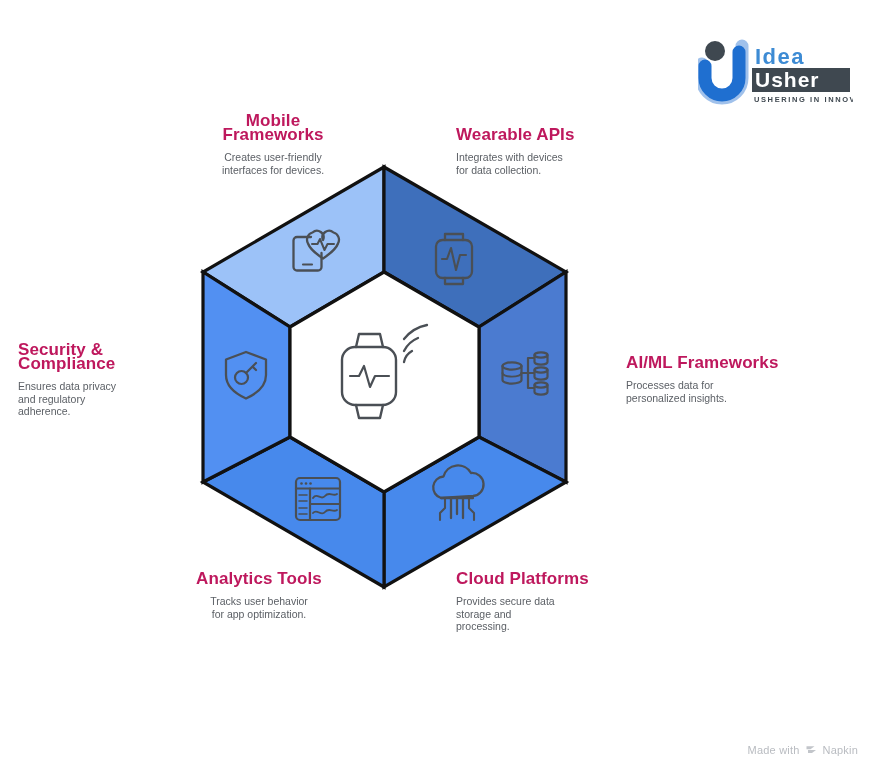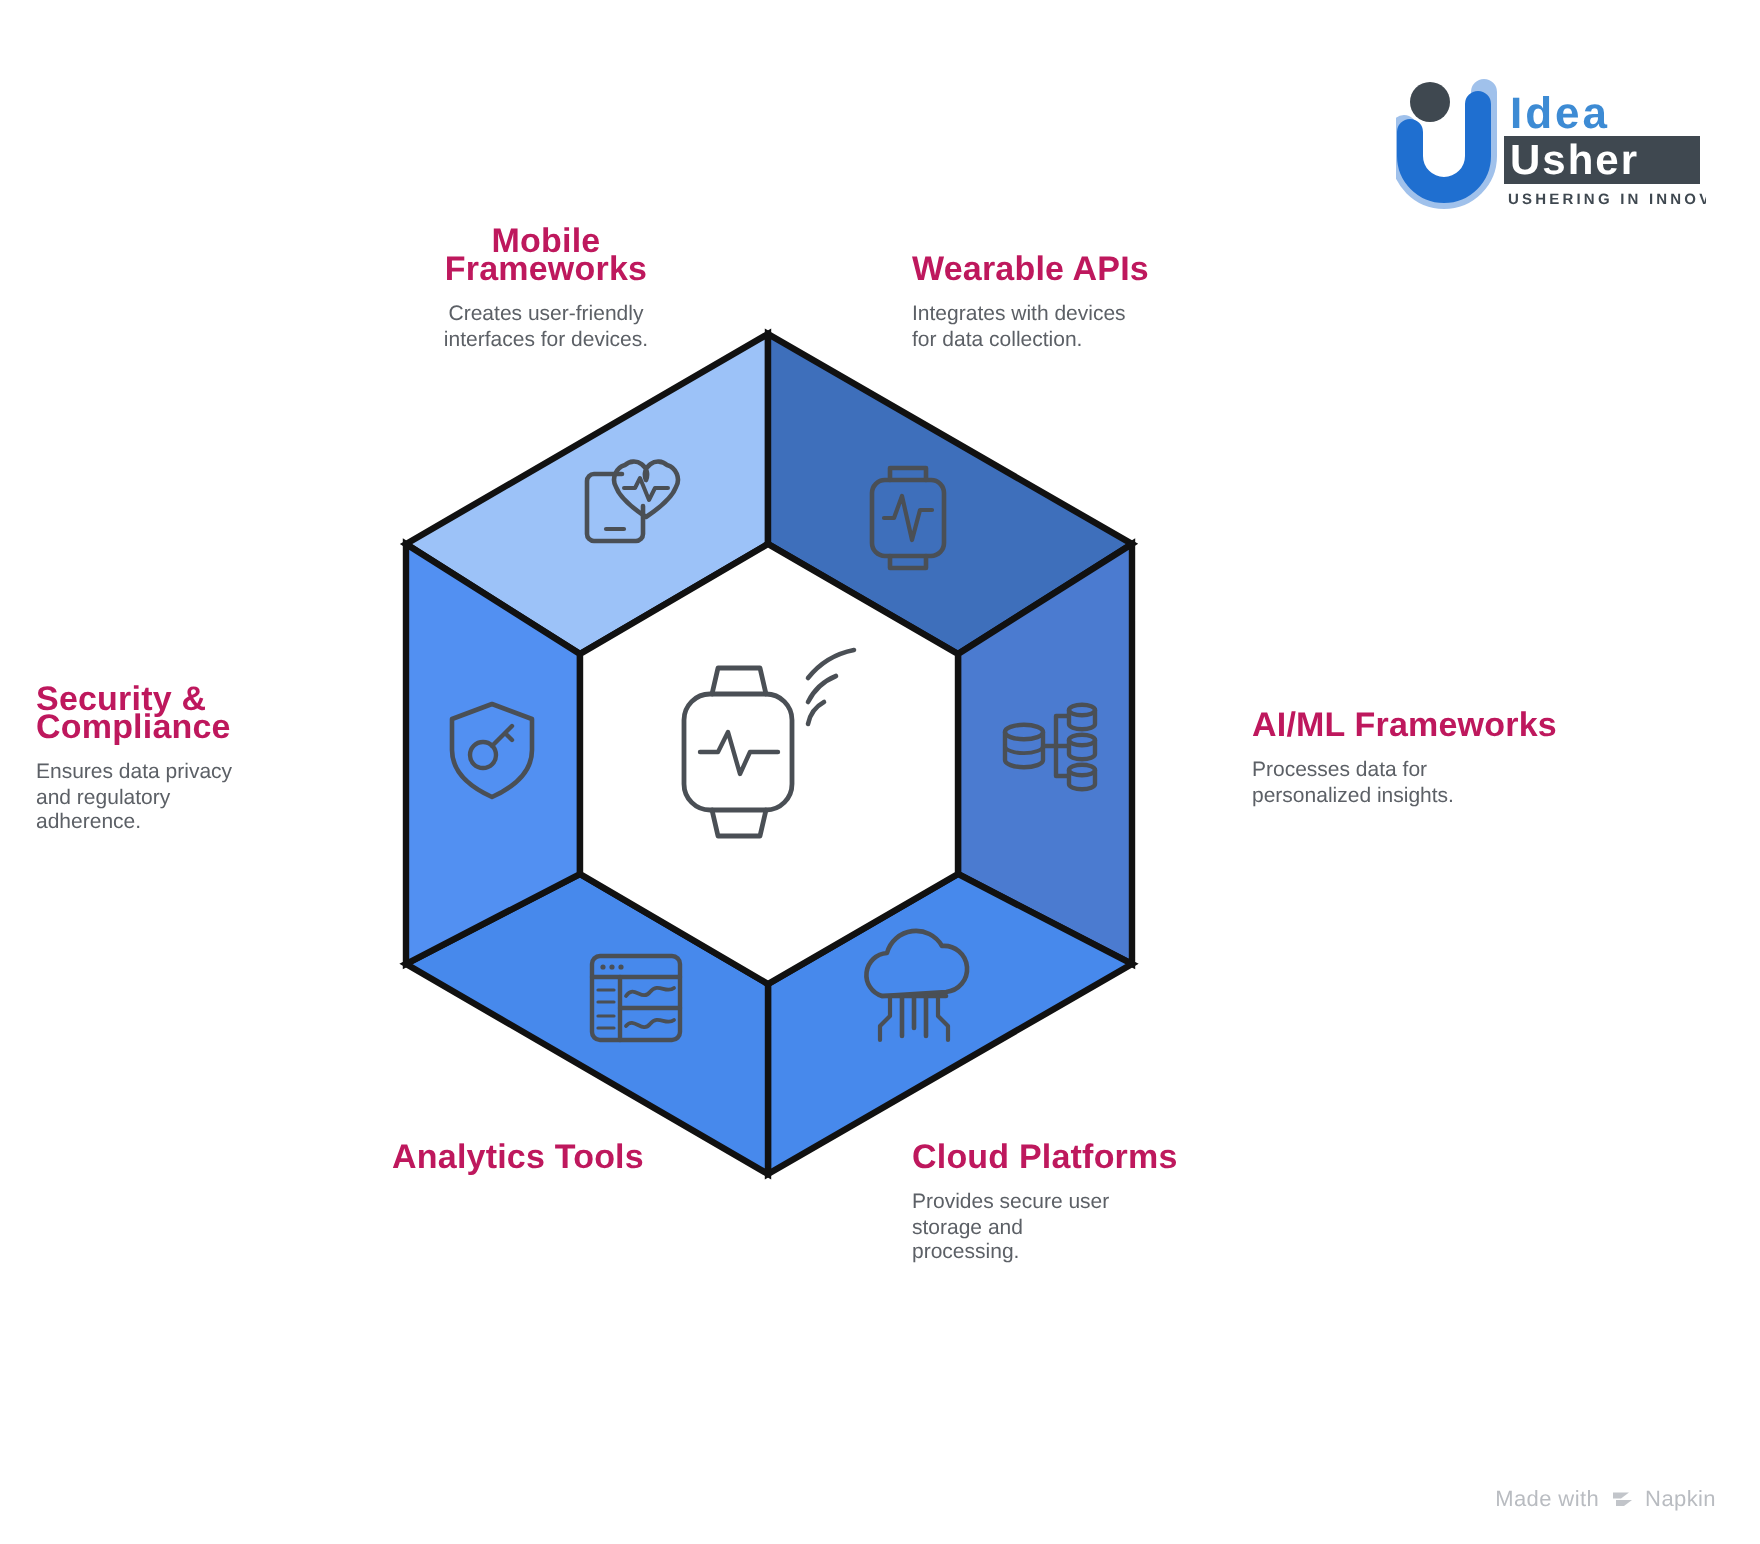--- a/index.html
+++ b/index.html
@@ -231,26 +231,30 @@
 <div class="label-block align-left" id="lbl-aiml">
   <div class="label-title">AI/ML Frameworks</div>
   <div class="label-desc">
     <span>Processes data for</span><br>
     <span>personalized insights.</span>
   </div>
 </div>
 
 <div class="label-block align-center" id="lbl-analytics">
   <div class="label-title">Analytics Tools</div>
+  <div class="label-desc">
+    <span>Tracks user behavior</span><br>
+    <span>for app optimization.</span>
+  </div>
 </div>
 
 <div class="label-block align-left" id="lbl-cloud">
   <div class="label-title">Cloud Platforms</div>
   <div class="label-desc">
-    <span>Provides secure user</span><br>
+    <span>Provides secure data</span><br>
     <span>storage and</span><br>
     <span>processing.</span>
   </div>
 </div>
 
 <div class="watermark">
   <span>Made with</span>
   <span class="nk-mark">
     <svg width="13" height="13" viewBox="0 0 13 13" xmlns="http://www.w3.org/2000/svg">
       <path d="M1.5 3.2 L9.5 3.2 L5.5 6.2 L1.5 6.2 Z" fill="#c2c5ca"></path>

